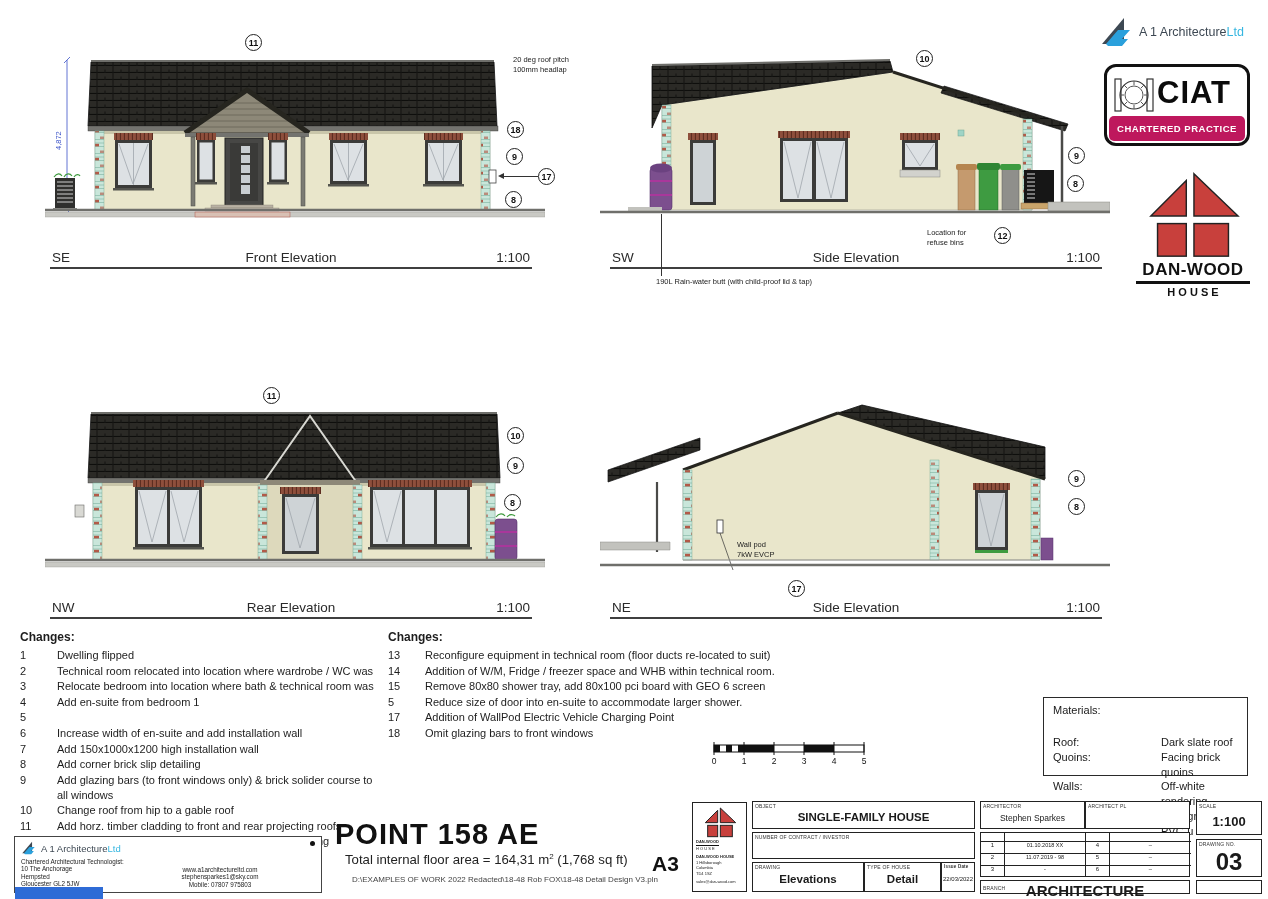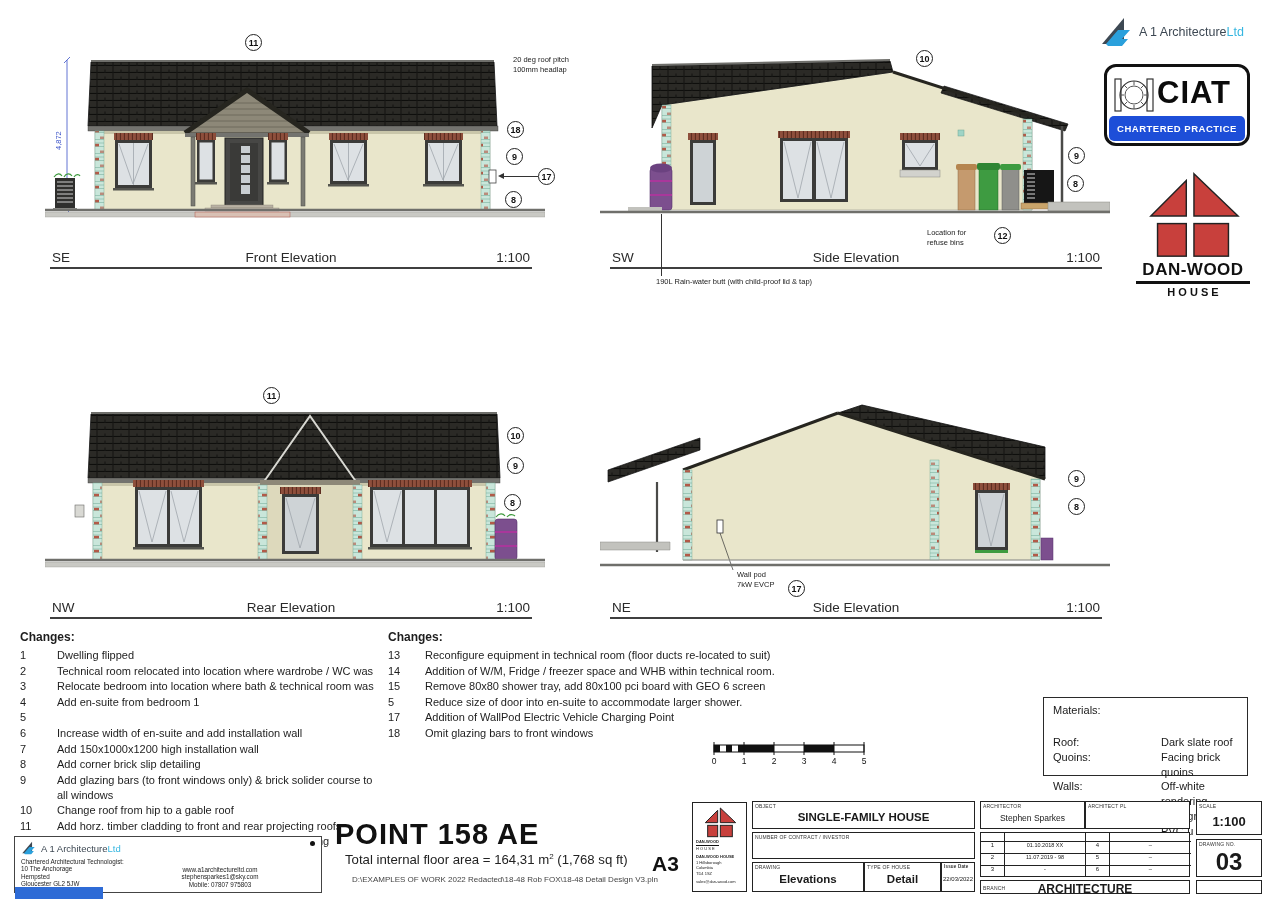--- a/index.html
+++ b/index.html
@@ -316,21 +316,21 @@
     <span class="t">Side Elevation</span>
     <span class="s">1:100</span>
   </div>
 
   <div class="note" style="left:513px;top:55px;width:90px">20 deg roof pitch
 100mm headlap</div>
   <div class="leader" style="left:661px;top:214px;height:62px"></div>
   <div class="note" style="left:656px;top:277px;width:240px">190L Rain-water butt (with child-proof lid &amp; tap)</div>
   <div class="note" style="left:927px;top:228px;width:60px">Location for
 refuse bins</div>
-  <div class="note" style="left:737px;top:570px;width:60px">Wall pod
+  <div class="note" style="left:737px;top:540px;width:60px">Wall pod
 7kW EVCP</div>
 
   <div class="marker" style="left:245px;top:34px">11</div>
   <div class="marker" style="left:507px;top:121px">18</div>
   <div class="marker" style="left:506px;top:148px">9</div>
   <div class="marker" style="left:538px;top:168px">17</div>
   <div class="abs" style="left:503px;top:176px;width:35px;border-top:1.1px solid #333"></div>
   <div class="abs" style="left:498px;top:173px;width:0;height:0;border-top:3.5px solid transparent;border-bottom:3.5px solid transparent;border-right:6px solid #333"></div>
   <div class="marker" style="left:505px;top:191px">8</div>
 
@@ -360,21 +360,21 @@
 
   <div class="abs" style="left:1104px;top:64px;width:146px;height:82px;border:3px solid #111;border-radius:12px;background:#fff;box-sizing:border-box">
     <svg class="abs" style="left:6px;top:6px" width="42" height="44" viewBox="0 0 42 44">
       <rect x="2" y="6" width="6" height="32" fill="none" stroke="#333" stroke-width="1.2"></rect>
       <rect x="34" y="6" width="6" height="32" fill="none" stroke="#333" stroke-width="1.2"></rect>
       <circle cx="21" cy="22" r="14" fill="none" stroke="#333" stroke-width="1.2"></circle>
       <circle cx="21" cy="22" r="9" fill="none" stroke="#555" stroke-width="1"></circle>
       <path d="M21 8v4M21 32v4M7 22h4M31 22h4M11 12l3 3M31 12l-3 3M11 32l3-3M31 32l-3-3" stroke="#555" stroke-width="1"></path>
     </svg>
     <div class="abs" style="left:50px;top:8px;font-size:31px;font-weight:800;letter-spacing:1px;color:#0b0b0b">CIAT</div>
-    <div class="abs" style="left:2px;right:2px;bottom:2px;height:25px;background:#1d4ed8;border-radius:5px;color:#fff;font-size:9.5px;font-weight:bold;letter-spacing:.5px;display:flex;align-items:center;justify-content:center">CHARTERED PRACTICE</div>
+    <div class="abs" style="left:2px;right:2px;bottom:2px;height:25px;background:#be185d;border-radius:5px;color:#fff;font-size:9.5px;font-weight:bold;letter-spacing:.5px;display:flex;align-items:center;justify-content:center">CHARTERED PRACTICE</div>
   </div>
 
   <div class="abs" style="left:1136px;top:168px;width:114px;text-align:center">
     <svg width="96" height="92" viewBox="0 0 100 96" style="margin:0 auto">
       <polygon points="6,50 43,13 43,50" fill="#c8403c" stroke="#222" stroke-width="1.5"></polygon>
       <polygon points="51,6 97,50 51,50" fill="#c8403c" stroke="#222" stroke-width="1.5"></polygon>
       <rect x="13" y="58" width="30" height="34" fill="#c8403c" stroke="#222" stroke-width="1.5"></rect>
       <rect x="51" y="58" width="36" height="34" fill="#c8403c" stroke="#222" stroke-width="1.5"></rect>
     </svg>
     <div style="font-size:17px;font-weight:800;letter-spacing:.5px;border-bottom:3px solid #111;padding-bottom:1px;color:#111">DAN-WOOD</div>
@@ -518,21 +518,21 @@
       <div class="vt-cell" style="left:129px;top:21px;width:81px;height:12px;border-right:none;font-size:6px">–</div>
 
       <div class="vt-cell" style="left:0;top:33px;width:24px;height:10px;border-bottom:none;font-size:6px">3</div>
       <div class="vt-cell" style="left:24px;top:33px;width:81px;height:10px;border-bottom:none;font-size:5.5px">-</div>
       <div class="vt-cell" style="left:105px;top:33px;width:24px;height:10px;border-bottom:none;font-size:6px">6</div>
       <div class="vt-cell" style="left:129px;top:33px;width:81px;height:10px;border-bottom:none;border-right:none;font-size:6px">–</div>
     </div>
 
     <div class="tb-cell" style="left:288px;top:82px;width:210px;height:14px">
       <span class="tb-lab" style="top:4px">BRANCH</span>
-      <div class="tb-val" style="top:1px;font-size:12px;font-weight:bold">ARCHITECTURE</div>
+      <div class="tb-val" style="top:1px;font-size:15px;font-weight:bold">ARCHITECTURE</div>
     </div>
 
     <div class="tb-cell" style="left:504px;top:3px;width:66px;height:34px">
       <span class="tb-lab">SCALE</span>
       <div class="tb-val" style="top:12px;font-size:13px;font-weight:bold">1:100</div>
     </div>
     <div class="tb-cell" style="left:504px;top:41px;width:66px;height:38px">
       <span class="tb-lab">DRAWING NO.</span>
       <div class="tb-val" style="top:8px;font-size:24px;font-weight:800">03</div>
     </div>

